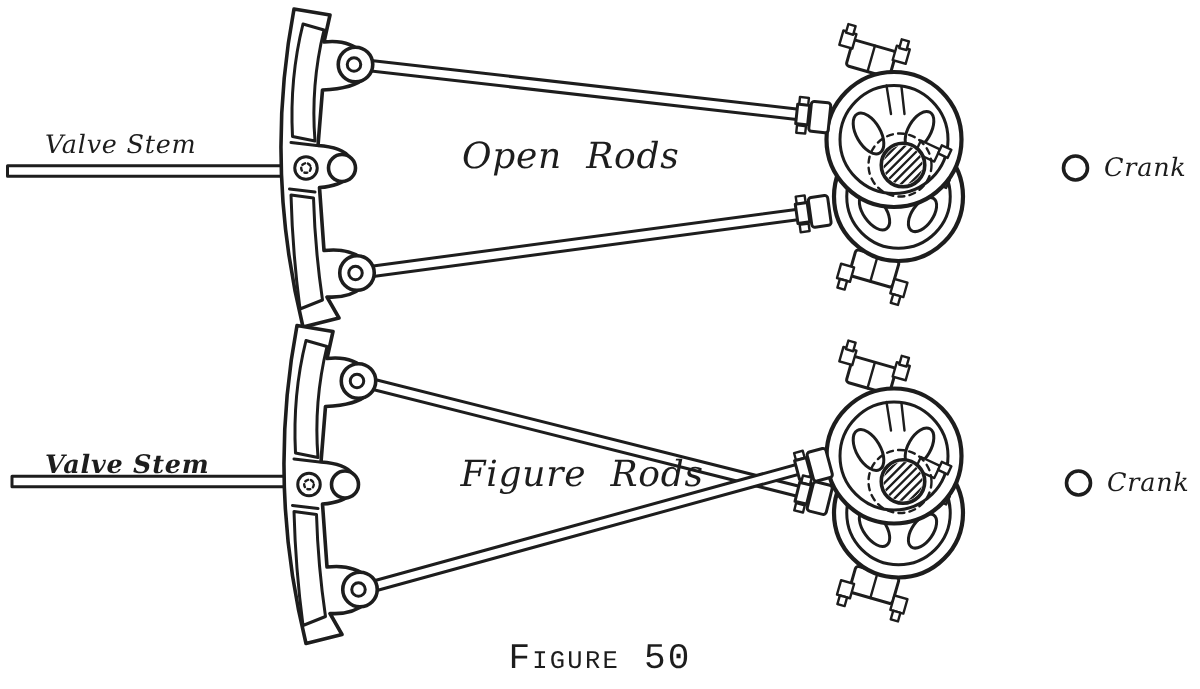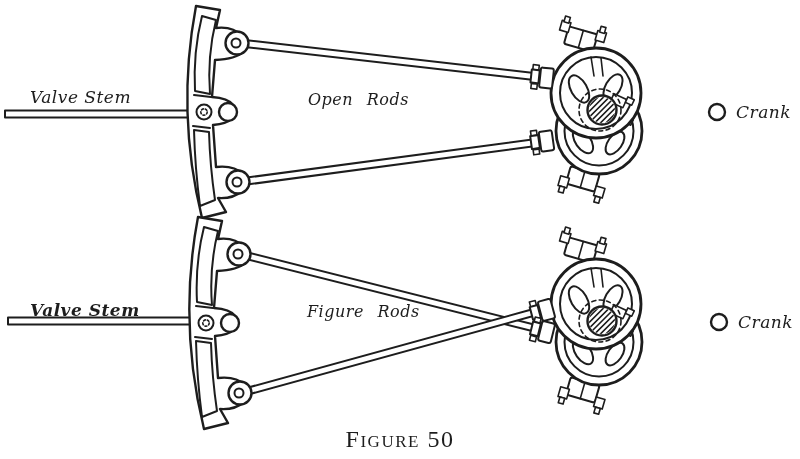--- a/index.html
+++ b/index.html
@@ -2,21 +2,21 @@
 <html style="--ink: #1d1d1d; --paper: #ffffff;"><head>
 <meta charset="utf-8">
 <style>
   :root { --ink:#1d1d1d; --paper:#ffffff; }
   html,body { margin:0; padding:0; background:var(--paper); }
   .stage { position:relative; width:800px; height:459px; background:var(--paper); overflow:hidden;
            font-family:"DejaVu Serif", serif;padding-left:24px; }
   .stage svg { position:absolute; left:0; top:0; }
   .lbl { position:absolute; color:var(--ink); font-style:italic; white-space:nowrap;
          font-family:"DejaVu Serif", serif; letter-spacing:.5px; }
-  .lbl.big { font-size:16px; word-spacing:8px;font-style:italic; }
+  .lbl.big { font-size:24px; word-spacing:8px;font-style:italic; }
   .lbl.med { font-size:17px; }
   .lbl.bold { font-weight:700; }
   .caption { position:absolute; color:var(--ink); font-family:"Liberation Serif", serif;
              font-variant:small-caps; font-size:24px; letter-spacing:1.5px; text-align:center; }
   
   .o  { fill:var(--paper); stroke:var(--ink); }
   .n  { fill:none;         stroke:var(--ink); }
   .w3 { stroke-width:2.8; } .w24{ stroke-width:2.4; } .w2 { stroke-width:2; } .w16{ stroke-width:1.6; }
   .dash { stroke-dasharray:4 3.5; }
   .dot  { stroke-dasharray:2 2; }
@@ -145,14 +145,14 @@
 </svg>
 
   <div class="lbl med" style="left:30px;  top:87px;">Valve Stem</div>
   <div class="lbl big" style="left:308px; top:90px;">Open Rods</div>
   <div class="lbl med" style="left:736px; top:102px;">Crank</div>
 
   <div class="lbl med bold" style="left:30px; top:300px;">Valve Stem</div>
   <div class="lbl big" style="left:307px; top:302px;">Figure Rods</div>
   <div class="lbl med" style="left:738px; top:312px;">Crank</div>
 
-  <div class="caption" style="left:300px; top:426px; width:200px;">Figure 50</div>
+  <div class="caption" style="left:300px; top:426px; width:200px;font-family:Liberation Mono, monospace;">Figure 50</div>
 </div>
 
 </body></html>

